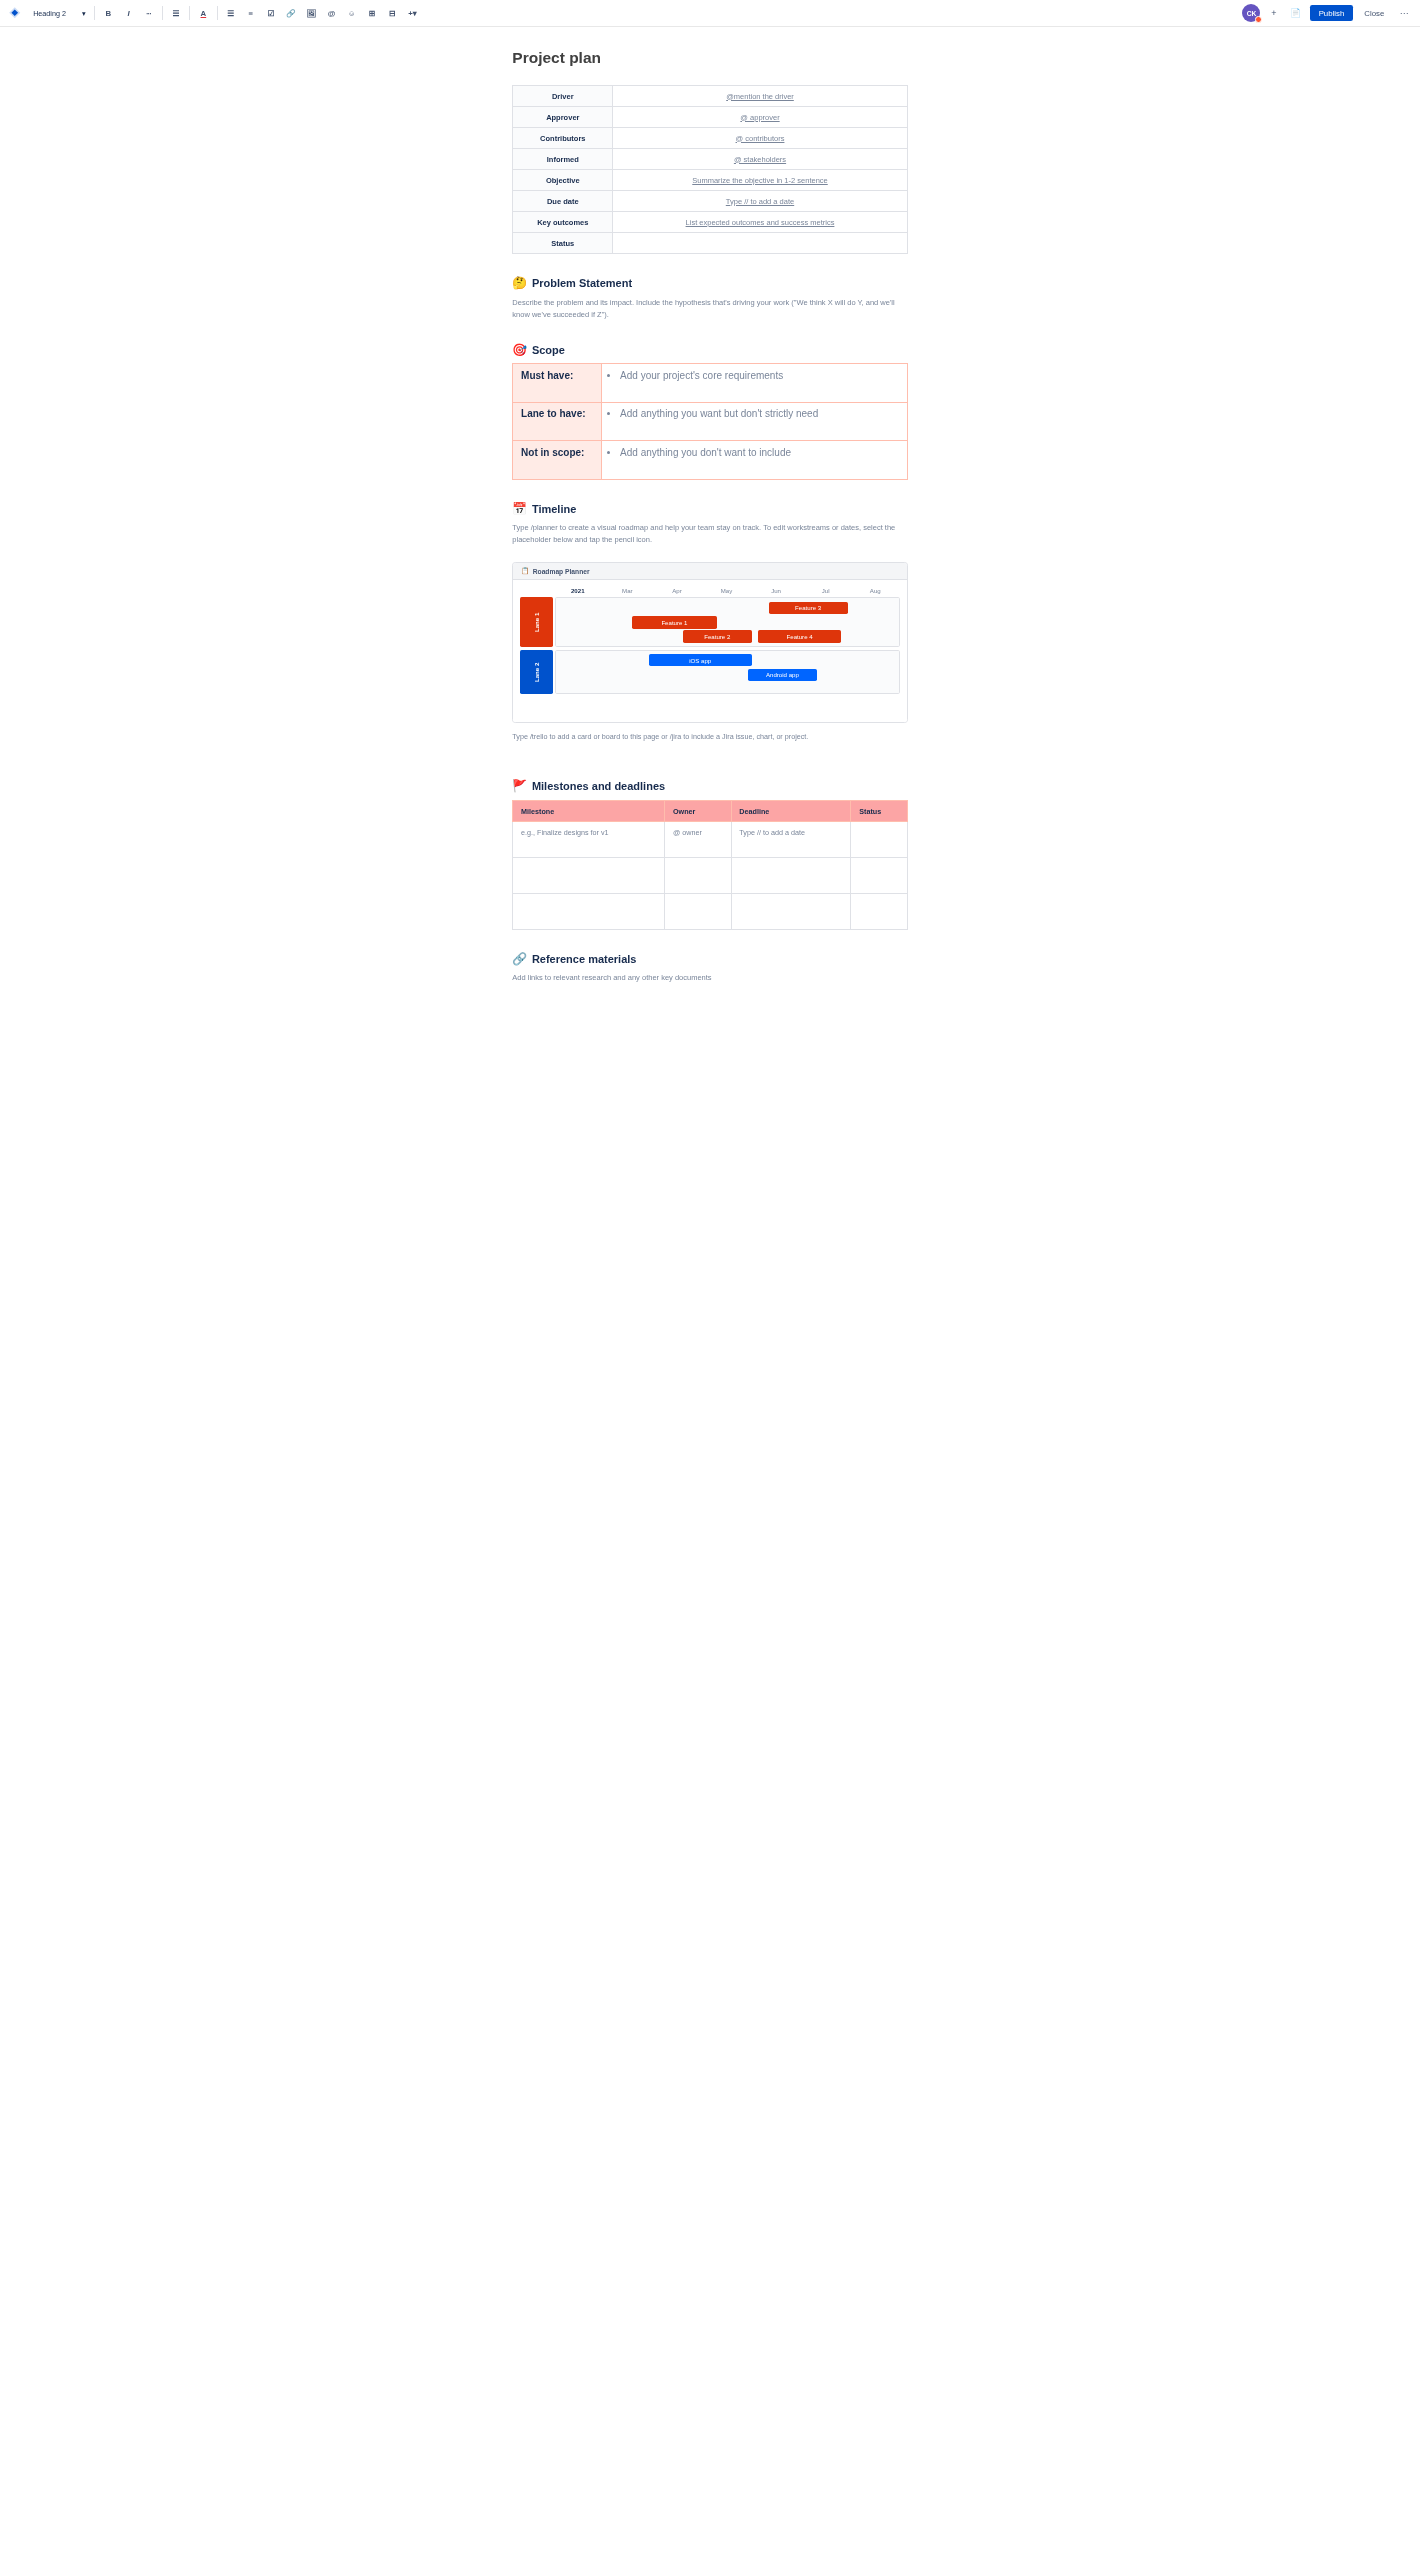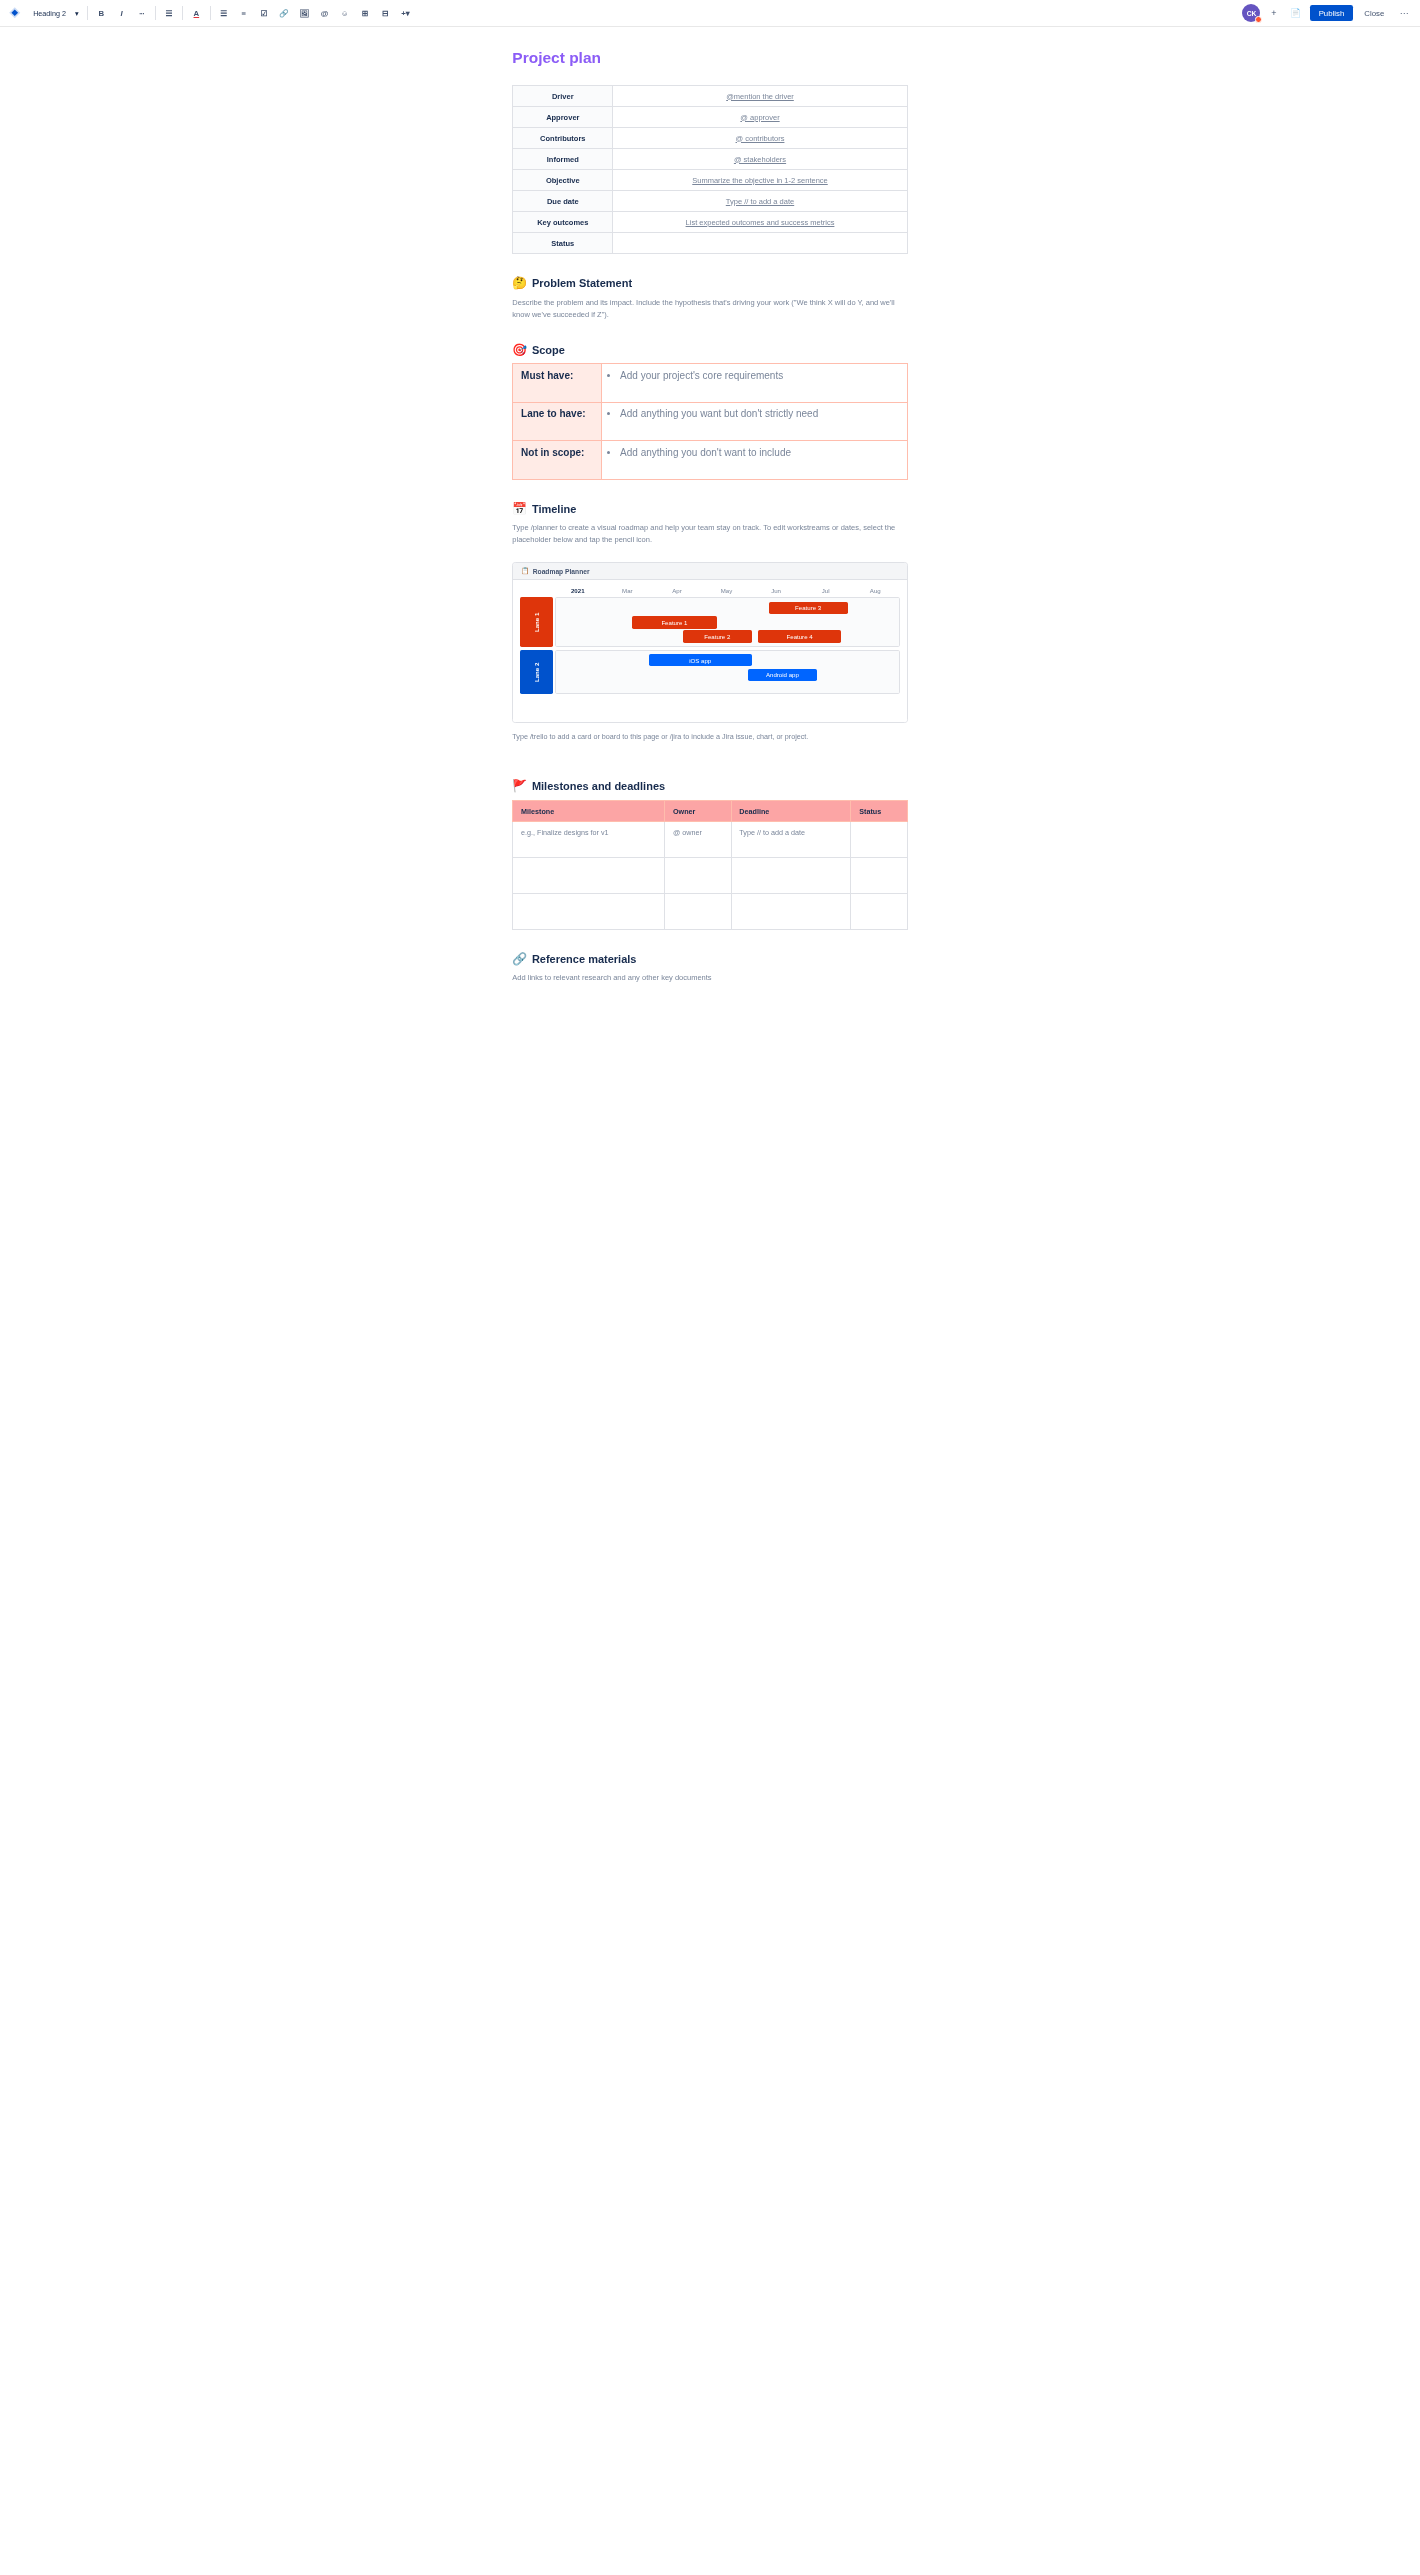--- a/index.html
+++ b/index.html
@@ -25,21 +25,21 @@
     }
     .toolbar-logo {
       width: 15.5px;
       height: 15.5px;
       margin-right: 4.4px;
       flex-shrink: 0;
     }
     .heading-dropdown {
       display: flex;
       align-items: center;
-      gap: 9px;
+      gap: 16px;
       padding: 2.2px 4.4px;
       border: none;
       background: none;
       font-size: 7.2px;
       font-weight: 500;
       color: #172b4d;
       cursor: pointer;
       border-radius: 2.2px;
     }
     .toolbar-divider {
@@ -128,21 +128,21 @@
     
     .content {
       max-width: 422px;
       margin: 0 auto;
       padding: 22px 13.3px 44px;
     }
 
     .page-title {
       font-size: 15.5px;
       font-weight: 700;
-      color: #8b5cf6;
+      color: #404040;
       margin-bottom: 18px;
     }
 
     
     .info-table {
       width: 100%;
       border-collapse: collapse;
       margin-bottom: 22px;
       border: 0.6px solid #dfe1e6;
     }

